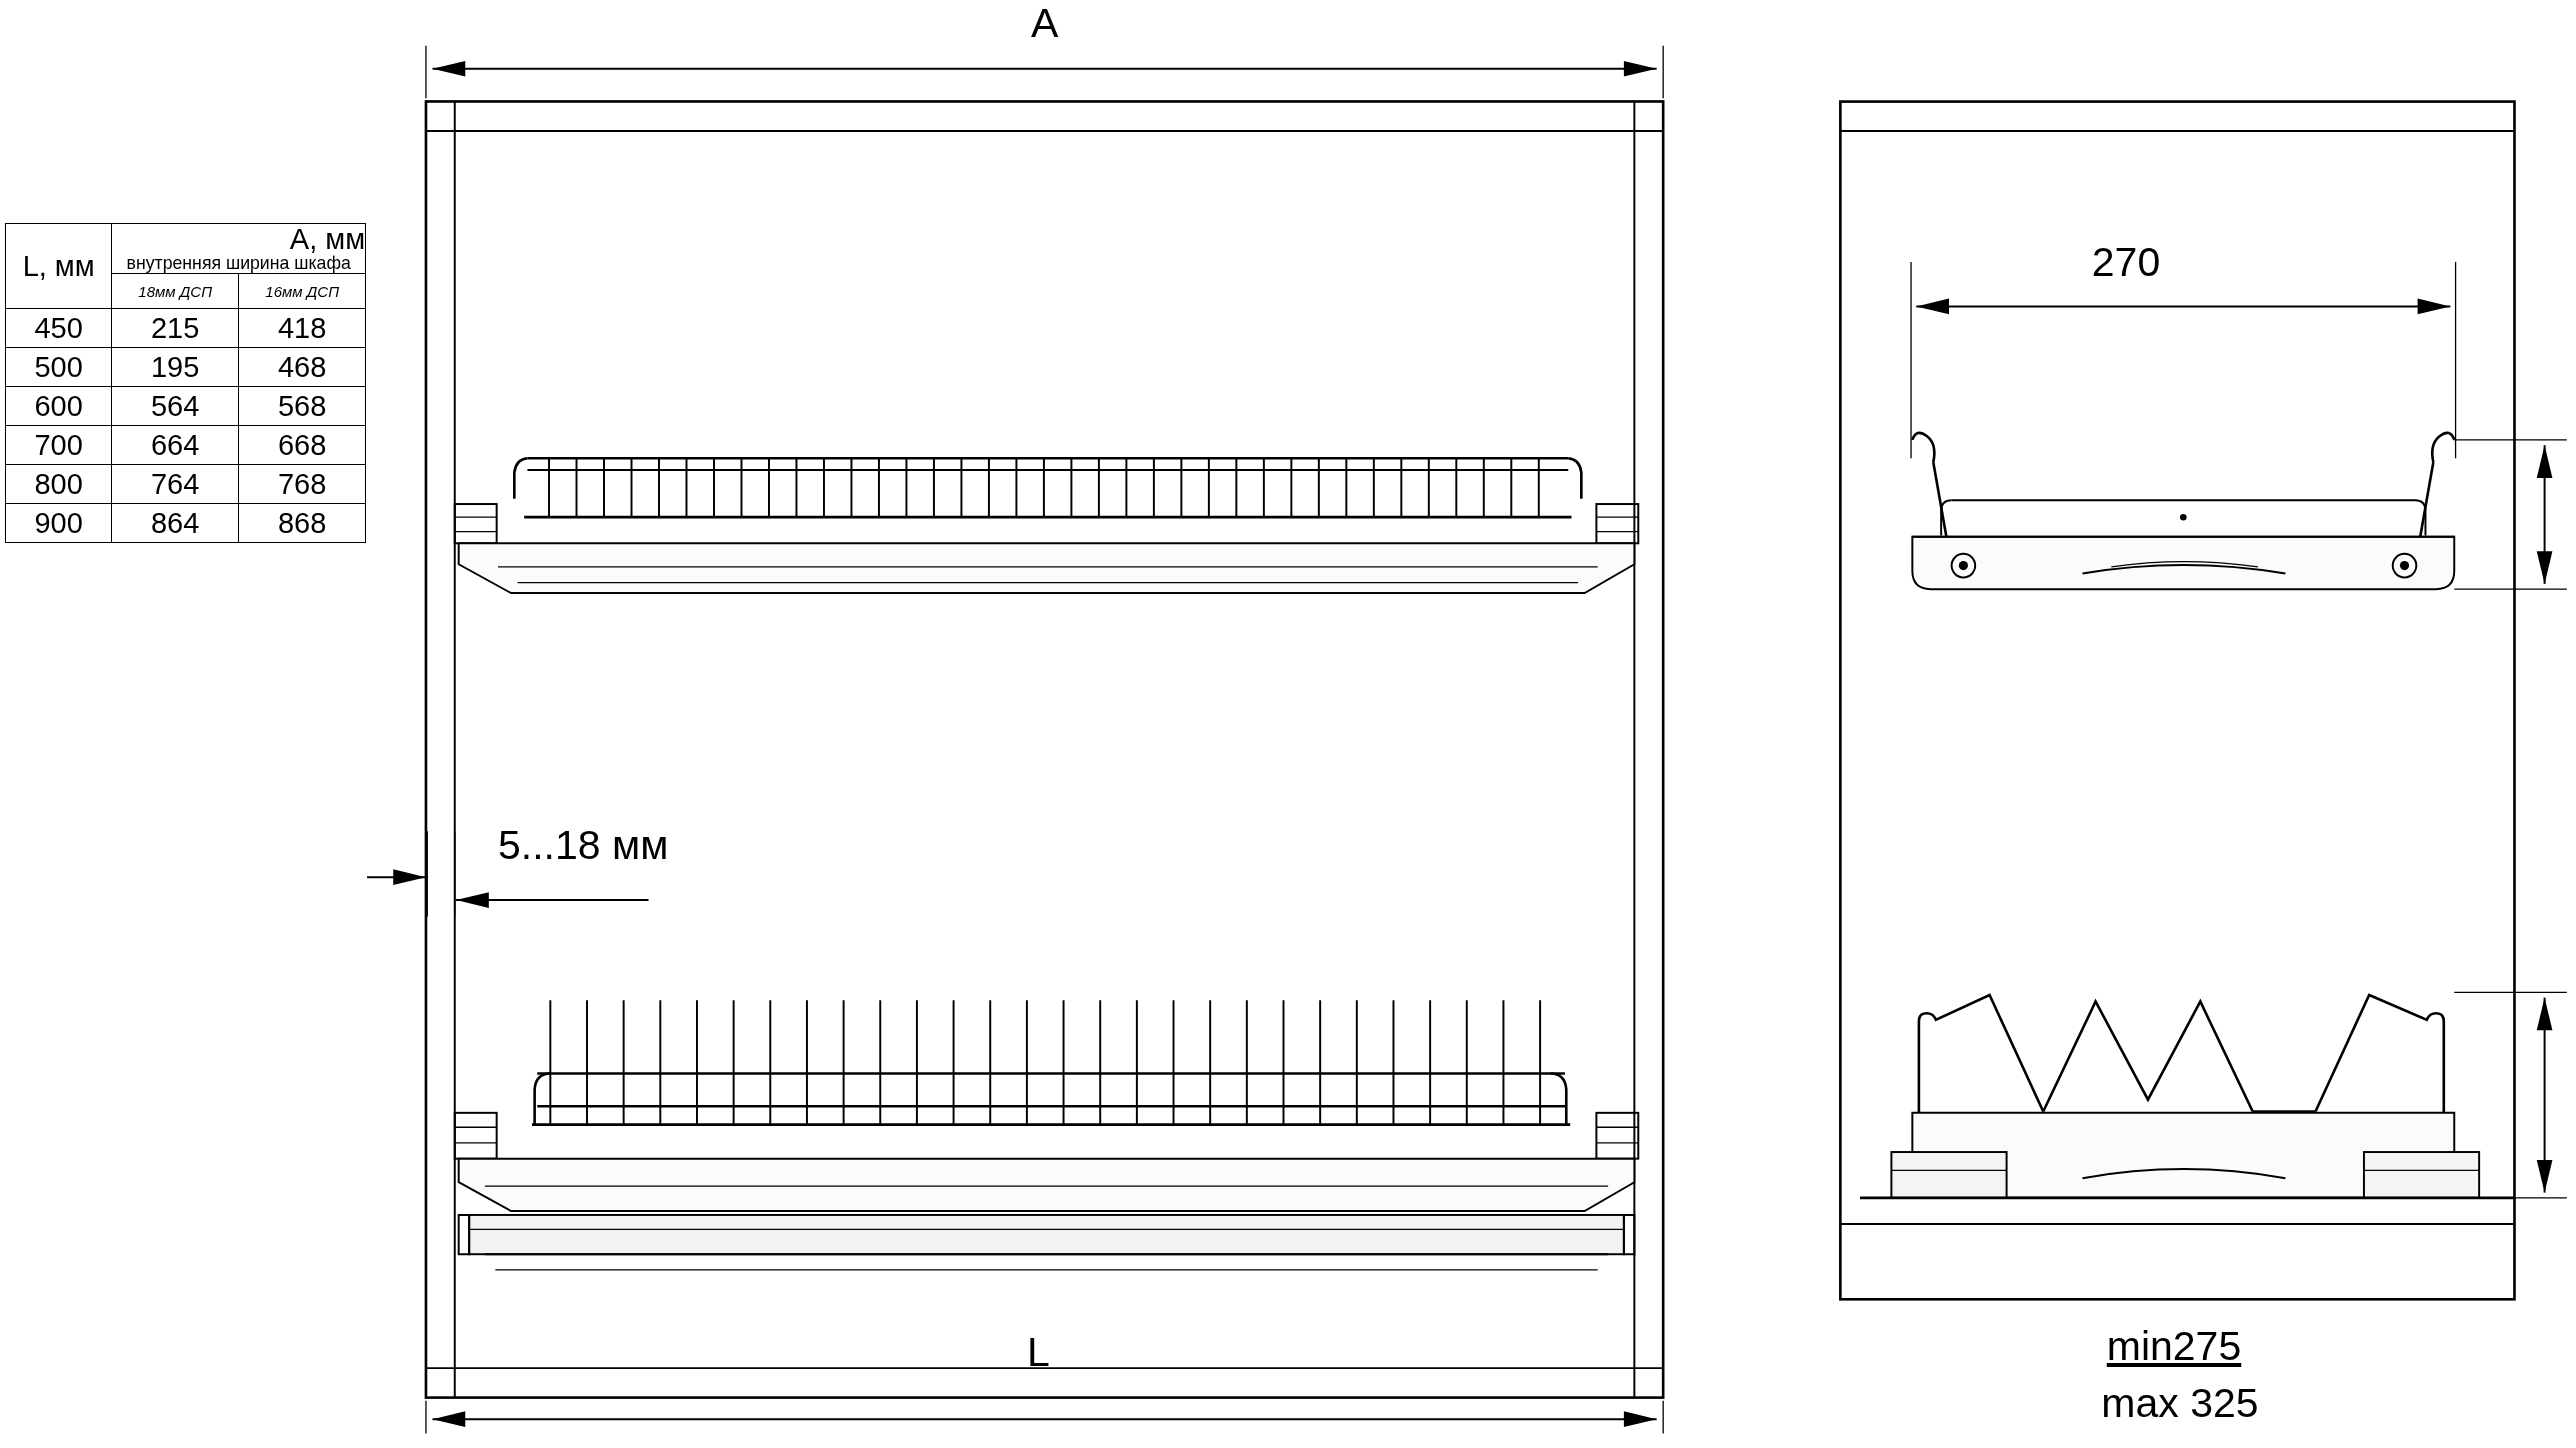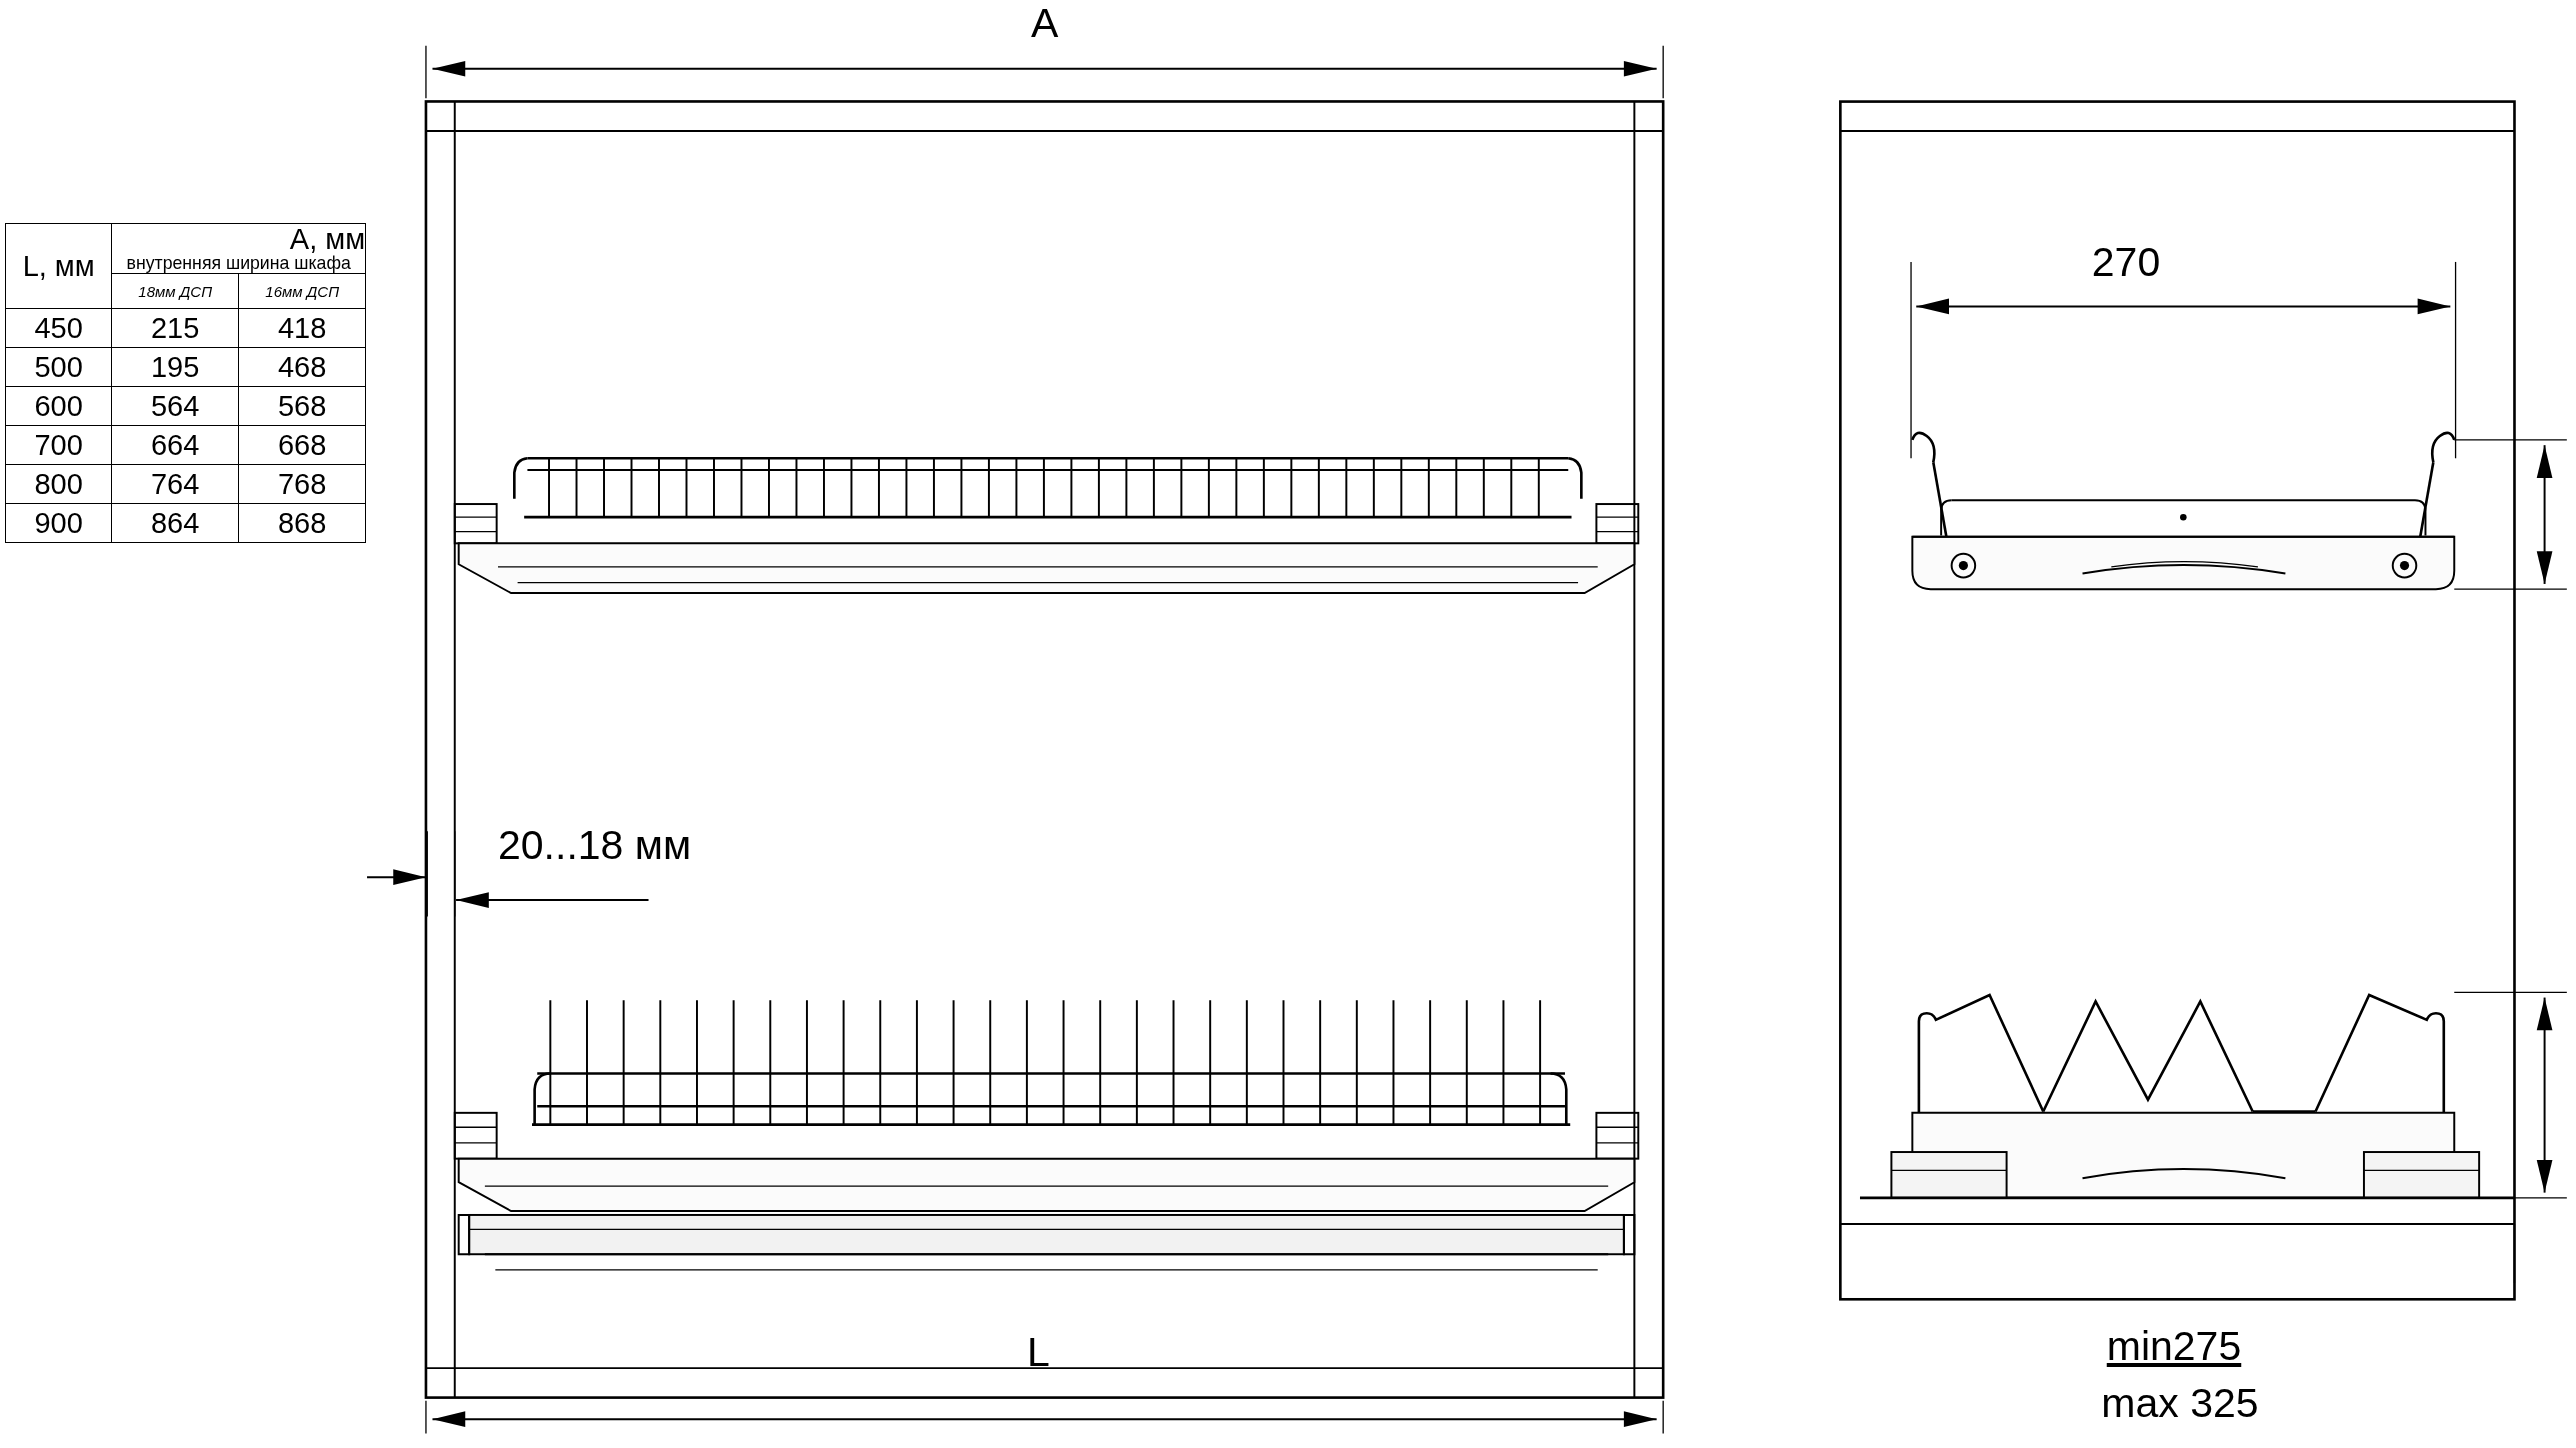--- a/index.html
+++ b/index.html
@@ -262,21 +262,21 @@
       <line x1="650" y1="2140" x2="650" y2="2190" stroke-width="2"></line>
       <line x1="2540" y1="2140" x2="2540" y2="2190" stroke-width="2"></line>
       <line x1="660" y1="2168" x2="2530" y2="2168" stroke-width="3"></line>
       <polygon points="660,2168 710,2156 710,2180" fill="#000" stroke="none"></polygon>
       <polygon points="2530,2168 2480,2156 2480,2180" fill="#000" stroke="none"></polygon>
     </g>
   </svg>
 
   <div class="abs label-letter" style="left:1031px; top:0px;">A</div>
   <div class="abs label-letter" style="left:1027px; top:1329px;">L</div>
-  <div class="abs dimtext big" style="left:498px; top:822px;">20...18 мм</div>
+  <div class="abs dimtext big" style="left:498px; top:822px;">5...18 мм</div>
 
   <svg class="abs" style="left:1716px; top:0;" width="860" height="1448" viewBox="0 0 1314 2212">
     <g fill="none" stroke="#000" stroke-width="3">
 
       <rect x="190" y="155" width="1030" height="1830" stroke-width="4"></rect>
       <line x1="190" y1="200" x2="1220" y2="200" stroke-width="3"></line>
 
       <line x1="298" y1="400" x2="298" y2="700" stroke-width="2"></line>
       <line x1="1130" y1="400" x2="1130" y2="700" stroke-width="2"></line>
       <line x1="306" y1="468" x2="1122" y2="468" stroke-width="3"></line>

